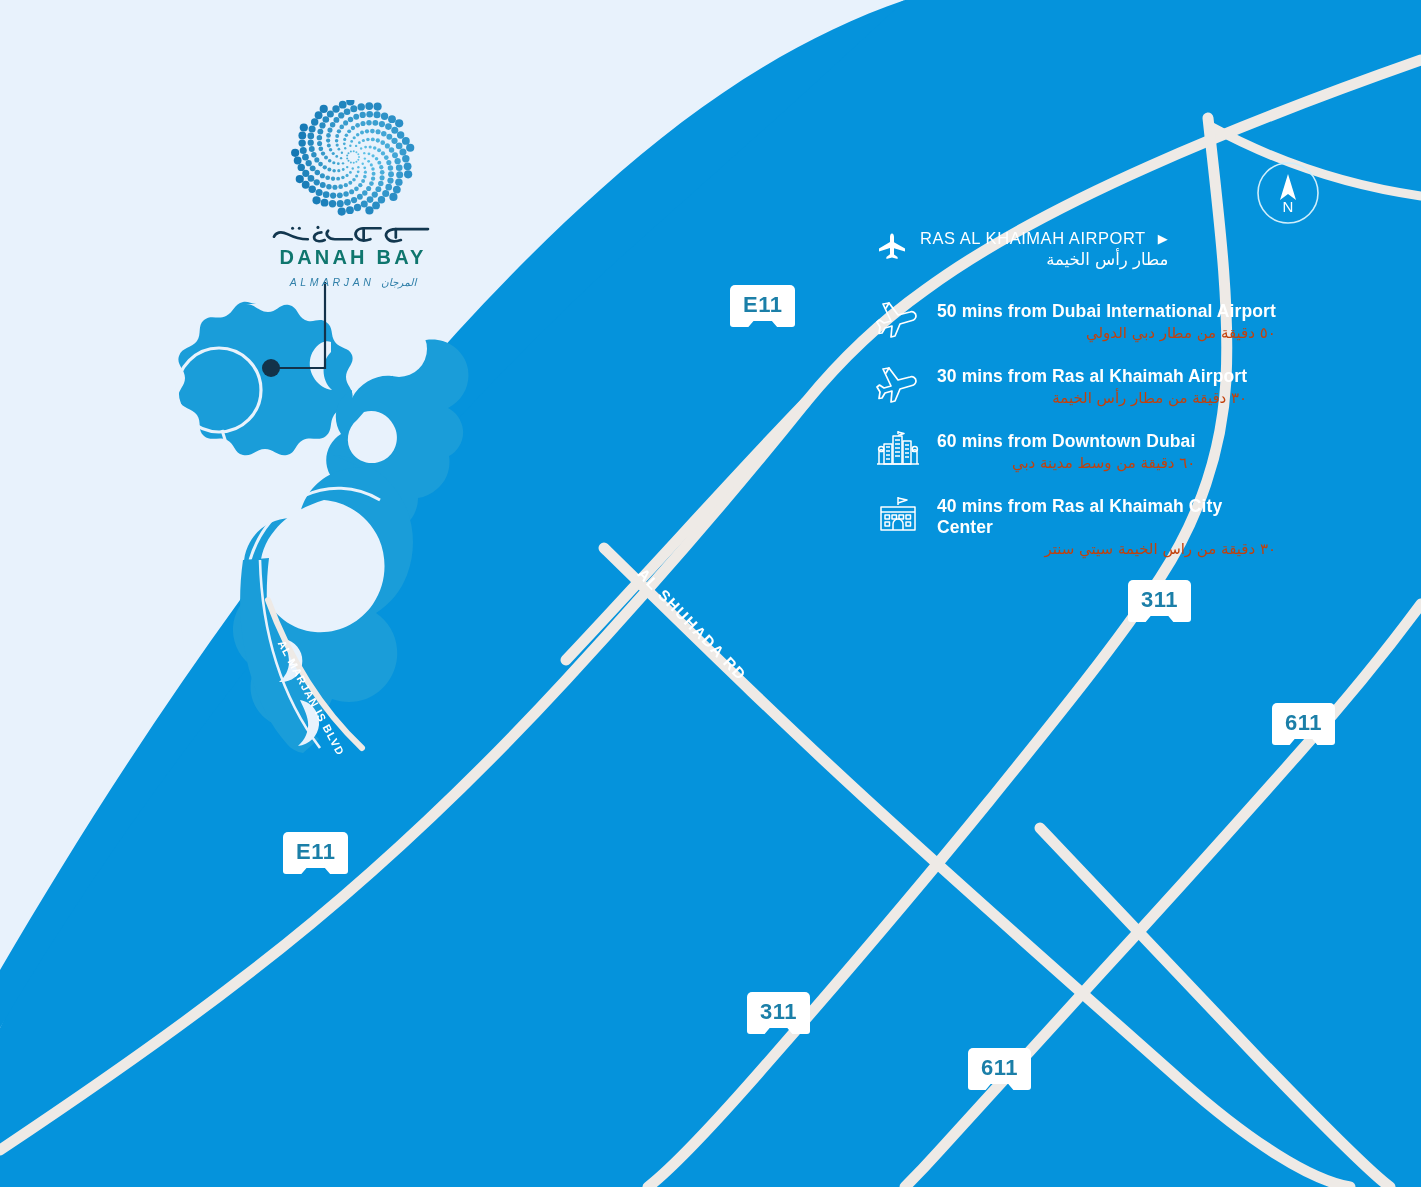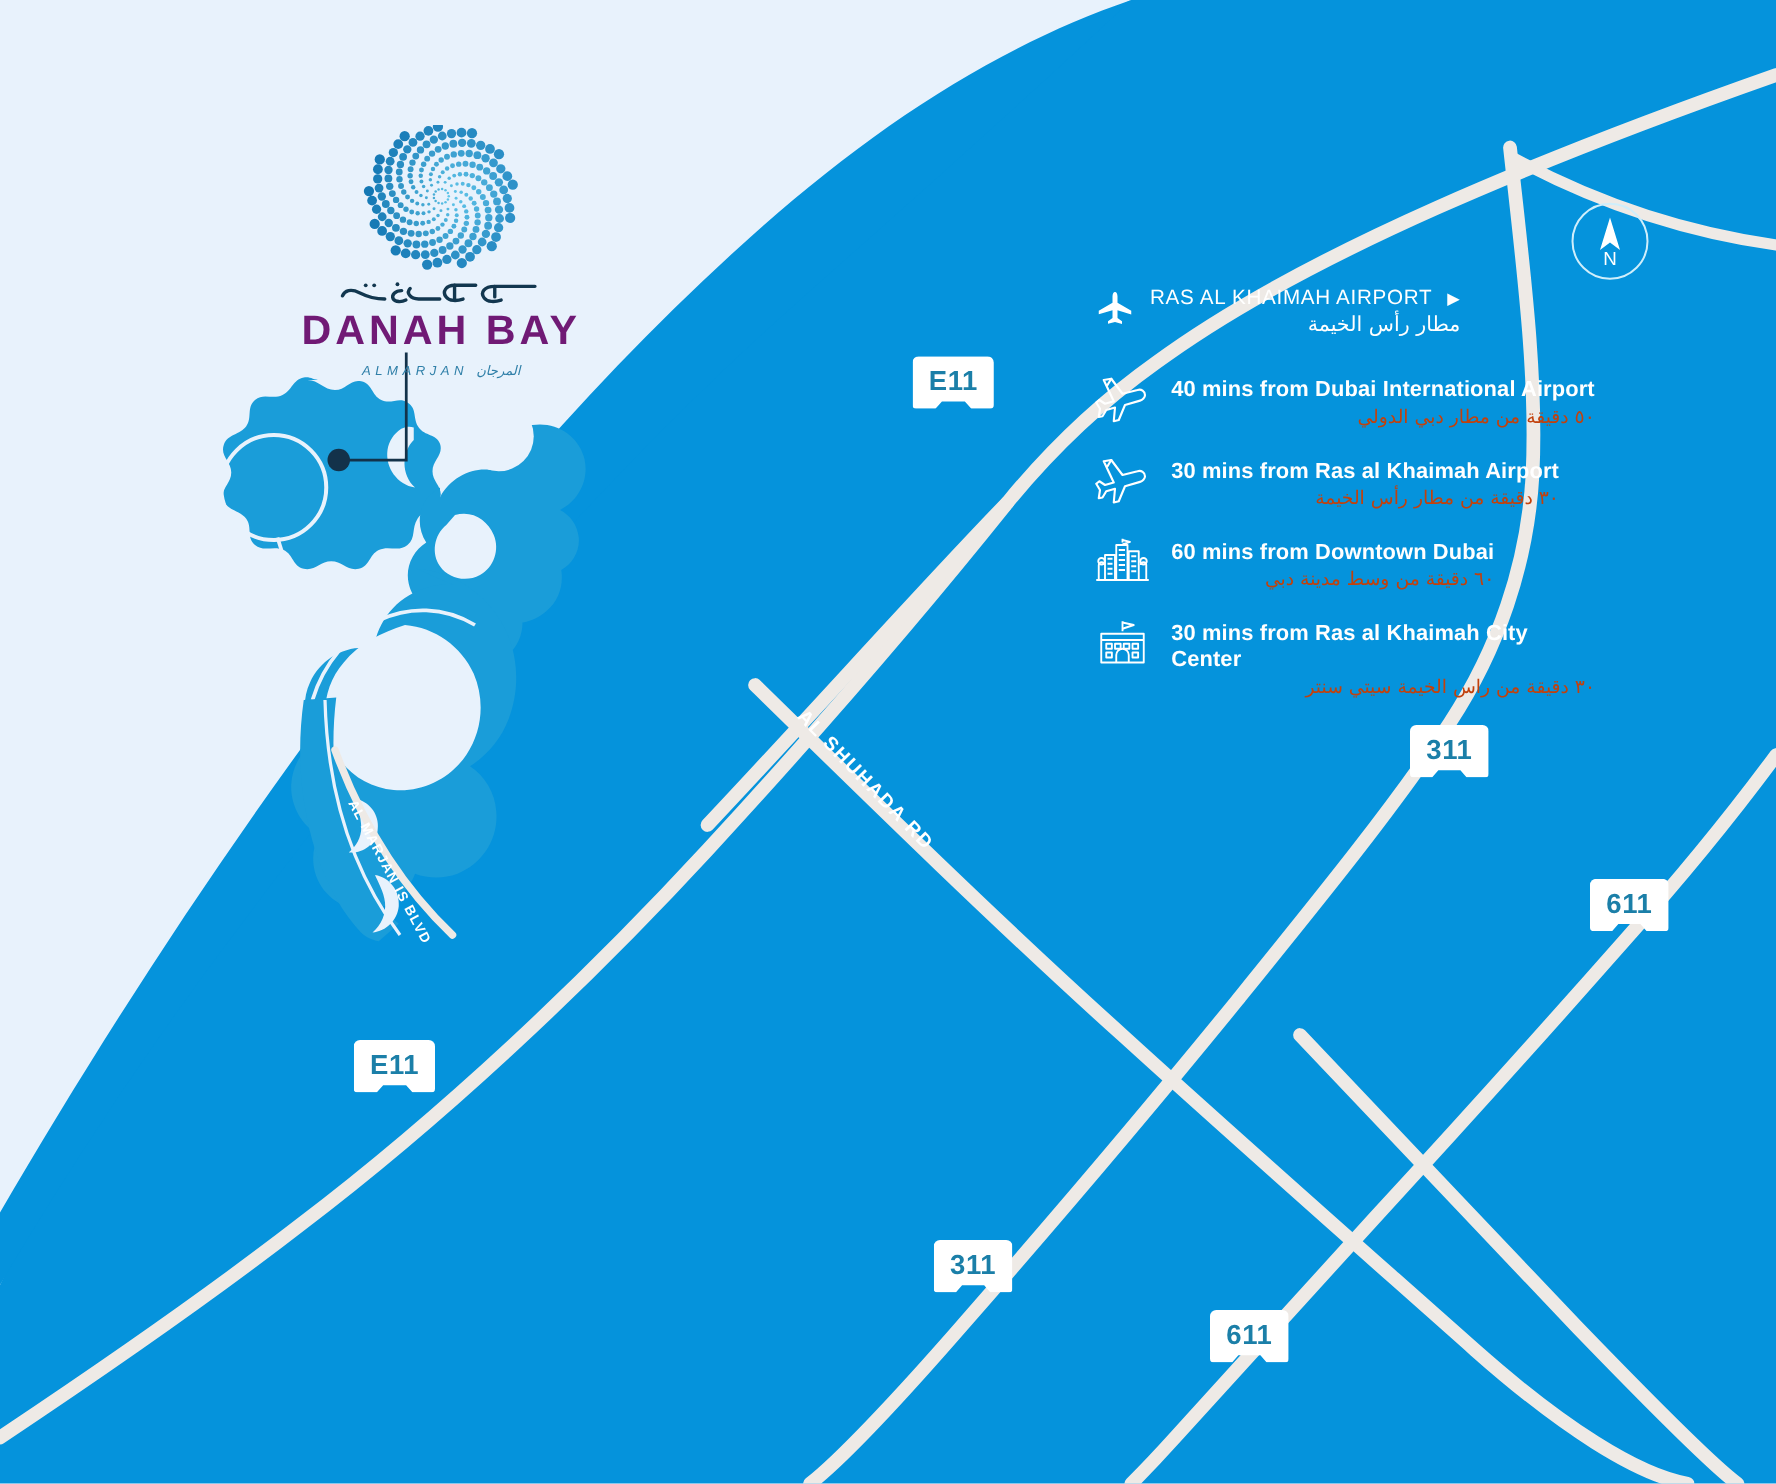--- a/index.html
+++ b/index.html
@@ -34,24 +34,24 @@
     text-align: center;
     pointer-events: none;
   }
   #logo-mark { width: 130px; height: 118px; margin: 0 auto; display: block; }
   .logo-arabic {
     display: block;
     height: 22px;
     margin: 6px auto 0;
   }
   #logo-wordmark {
-    font-size: 33px;
+    font-size: 20px;
     letter-spacing: 3.2px;
     font-weight: 700;
-    color: #701a75;
+    color: #0f766e;
     line-height: 1.05;
     margin-top: 1px;
     font-family: "Liberation Sans", sans-serif;
   }
   #logo-sub {
     font-size: 10.5px;
     letter-spacing: 3.6px;
     color: #2f7fa8;
     margin-top: 8px;
     font-family: "Liberation Sans", sans-serif;
@@ -614,21 +614,21 @@
     </div>
 
     <div class="legend-row">
       <svg class="legend-icon" viewBox="0 0 44 40" xmlns="http://www.w3.org/2000/svg">
         <g fill="none" stroke="#ffffff" stroke-width="1.7" stroke-linejoin="round" stroke-linecap="round">
           <path d="M7 4 L13 3 L22 15 L34 12 C37 11 40 13 40 16 C40 18 38 20 36 20.5 L24 24 L19 36 L15 37 L16 26 L9 28 L6 33 L3 33.5 L4 27 L1 22 L3.5 20 L8 23 L15 21 Z"></path>
           <path d="M13 3 L10 8"></path>
         </g>
       </svg>
       <div class="legend-text">
-        <div class="legend-en">40 mins from Dubai International Airport</div>
+        <div class="legend-en">50 mins from Dubai International Airport</div>
         <div class="legend-ar">٥٠ دقيقة من مطار دبي الدولي</div>
       </div>
     </div>
 
     <div class="legend-row">
       <svg class="legend-icon" viewBox="0 0 44 40" xmlns="http://www.w3.org/2000/svg">
         <g fill="none" stroke="#ffffff" stroke-width="1.7" stroke-linejoin="round" stroke-linecap="round">
           <path d="M7 4 L13 3 L22 15 L34 12 C37 11 40 13 40 16 C40 18 38 20 36 20.5 L24 24 L19 36 L15 37 L16 26 L9 28 L6 33 L3 33.5 L4 27 L1 22 L3.5 20 L8 23 L15 21 Z"></path>
           <path d="M13 3 L10 8"></path>
         </g>
@@ -673,20 +673,20 @@
           <rect x="9" y="20" width="4.5" height="4"></rect>
           <rect x="16" y="20" width="4.5" height="4"></rect>
           <rect x="23" y="20" width="4.5" height="4"></rect>
           <rect x="30" y="20" width="4.5" height="4"></rect>
           <rect x="9" y="27" width="4.5" height="4"></rect>
           <rect x="30" y="27" width="4.5" height="4"></rect>
           <path d="M17 35 v-6 a5 5 0 0 1 10 0 v6"></path>
         </g>
       </svg>
       <div class="legend-text">
-        <div class="legend-en">30 mins from Ras al Khaimah City Center</div>
+        <div class="legend-en">40 mins from Ras al Khaimah City Center</div>
         <div class="legend-ar">٣٠ دقيقة من راس الخيمة سيتي سنتر</div>
       </div>
     </div>
   </div>
 
 
 </div>
 
 </body></html>

